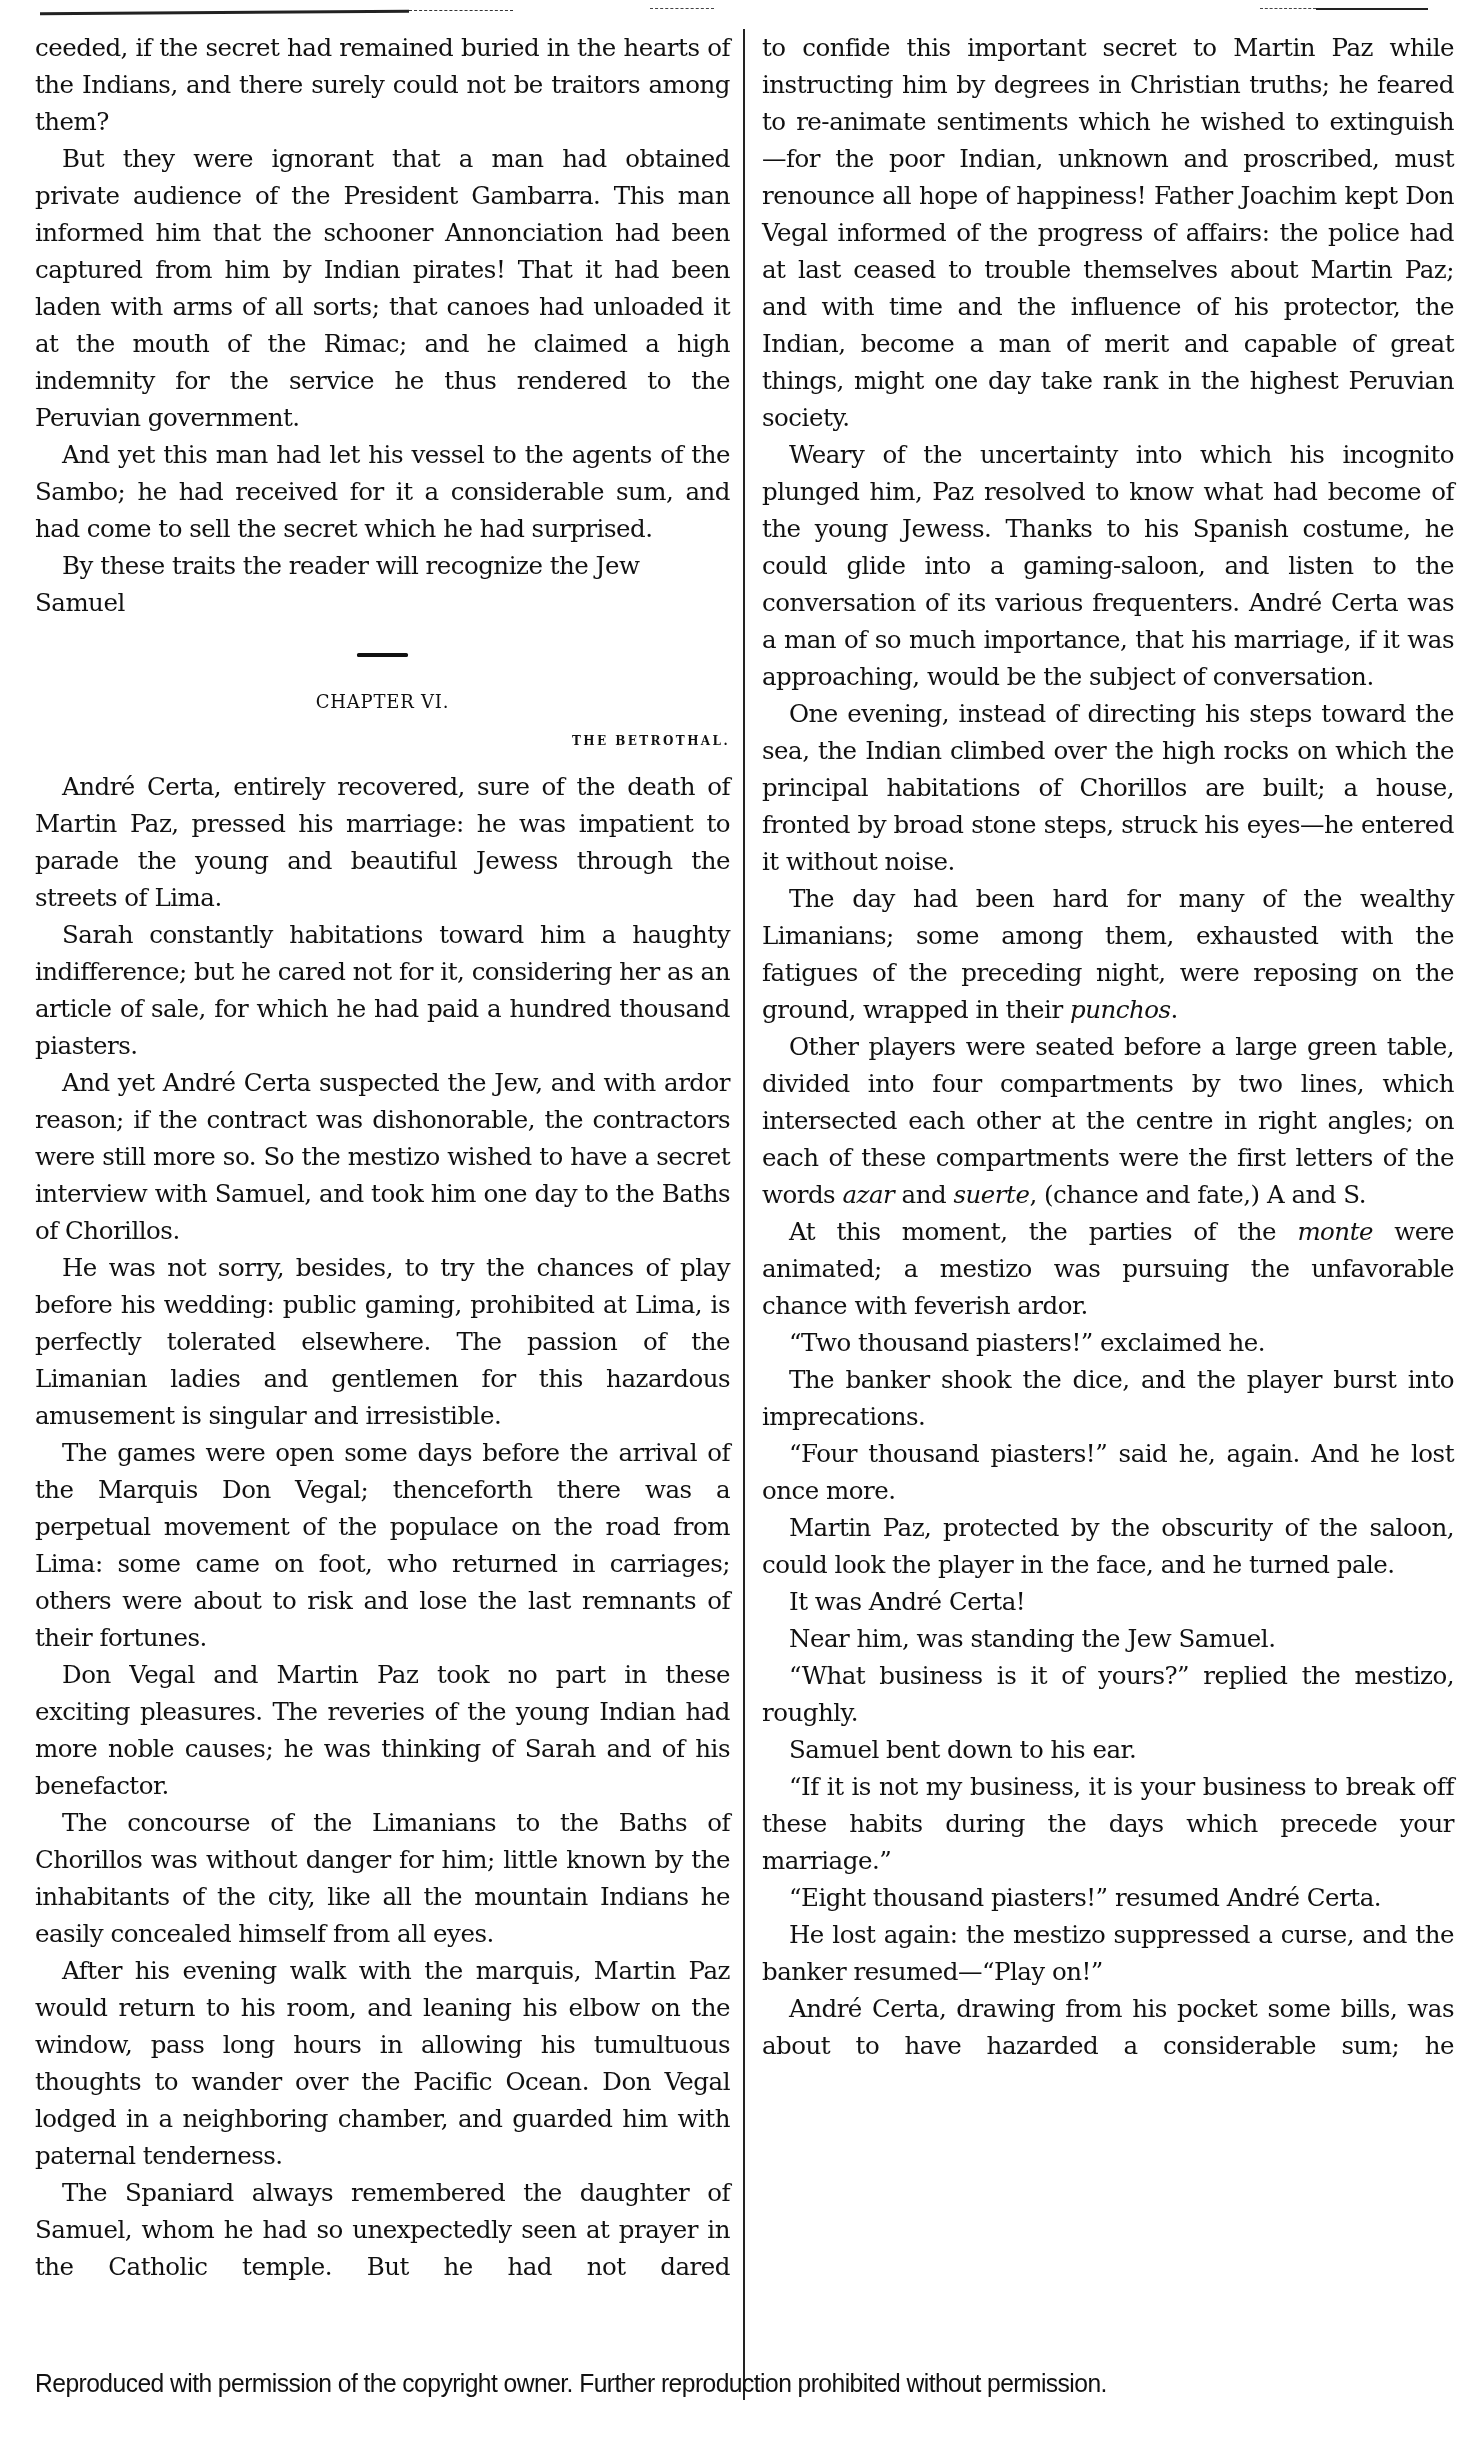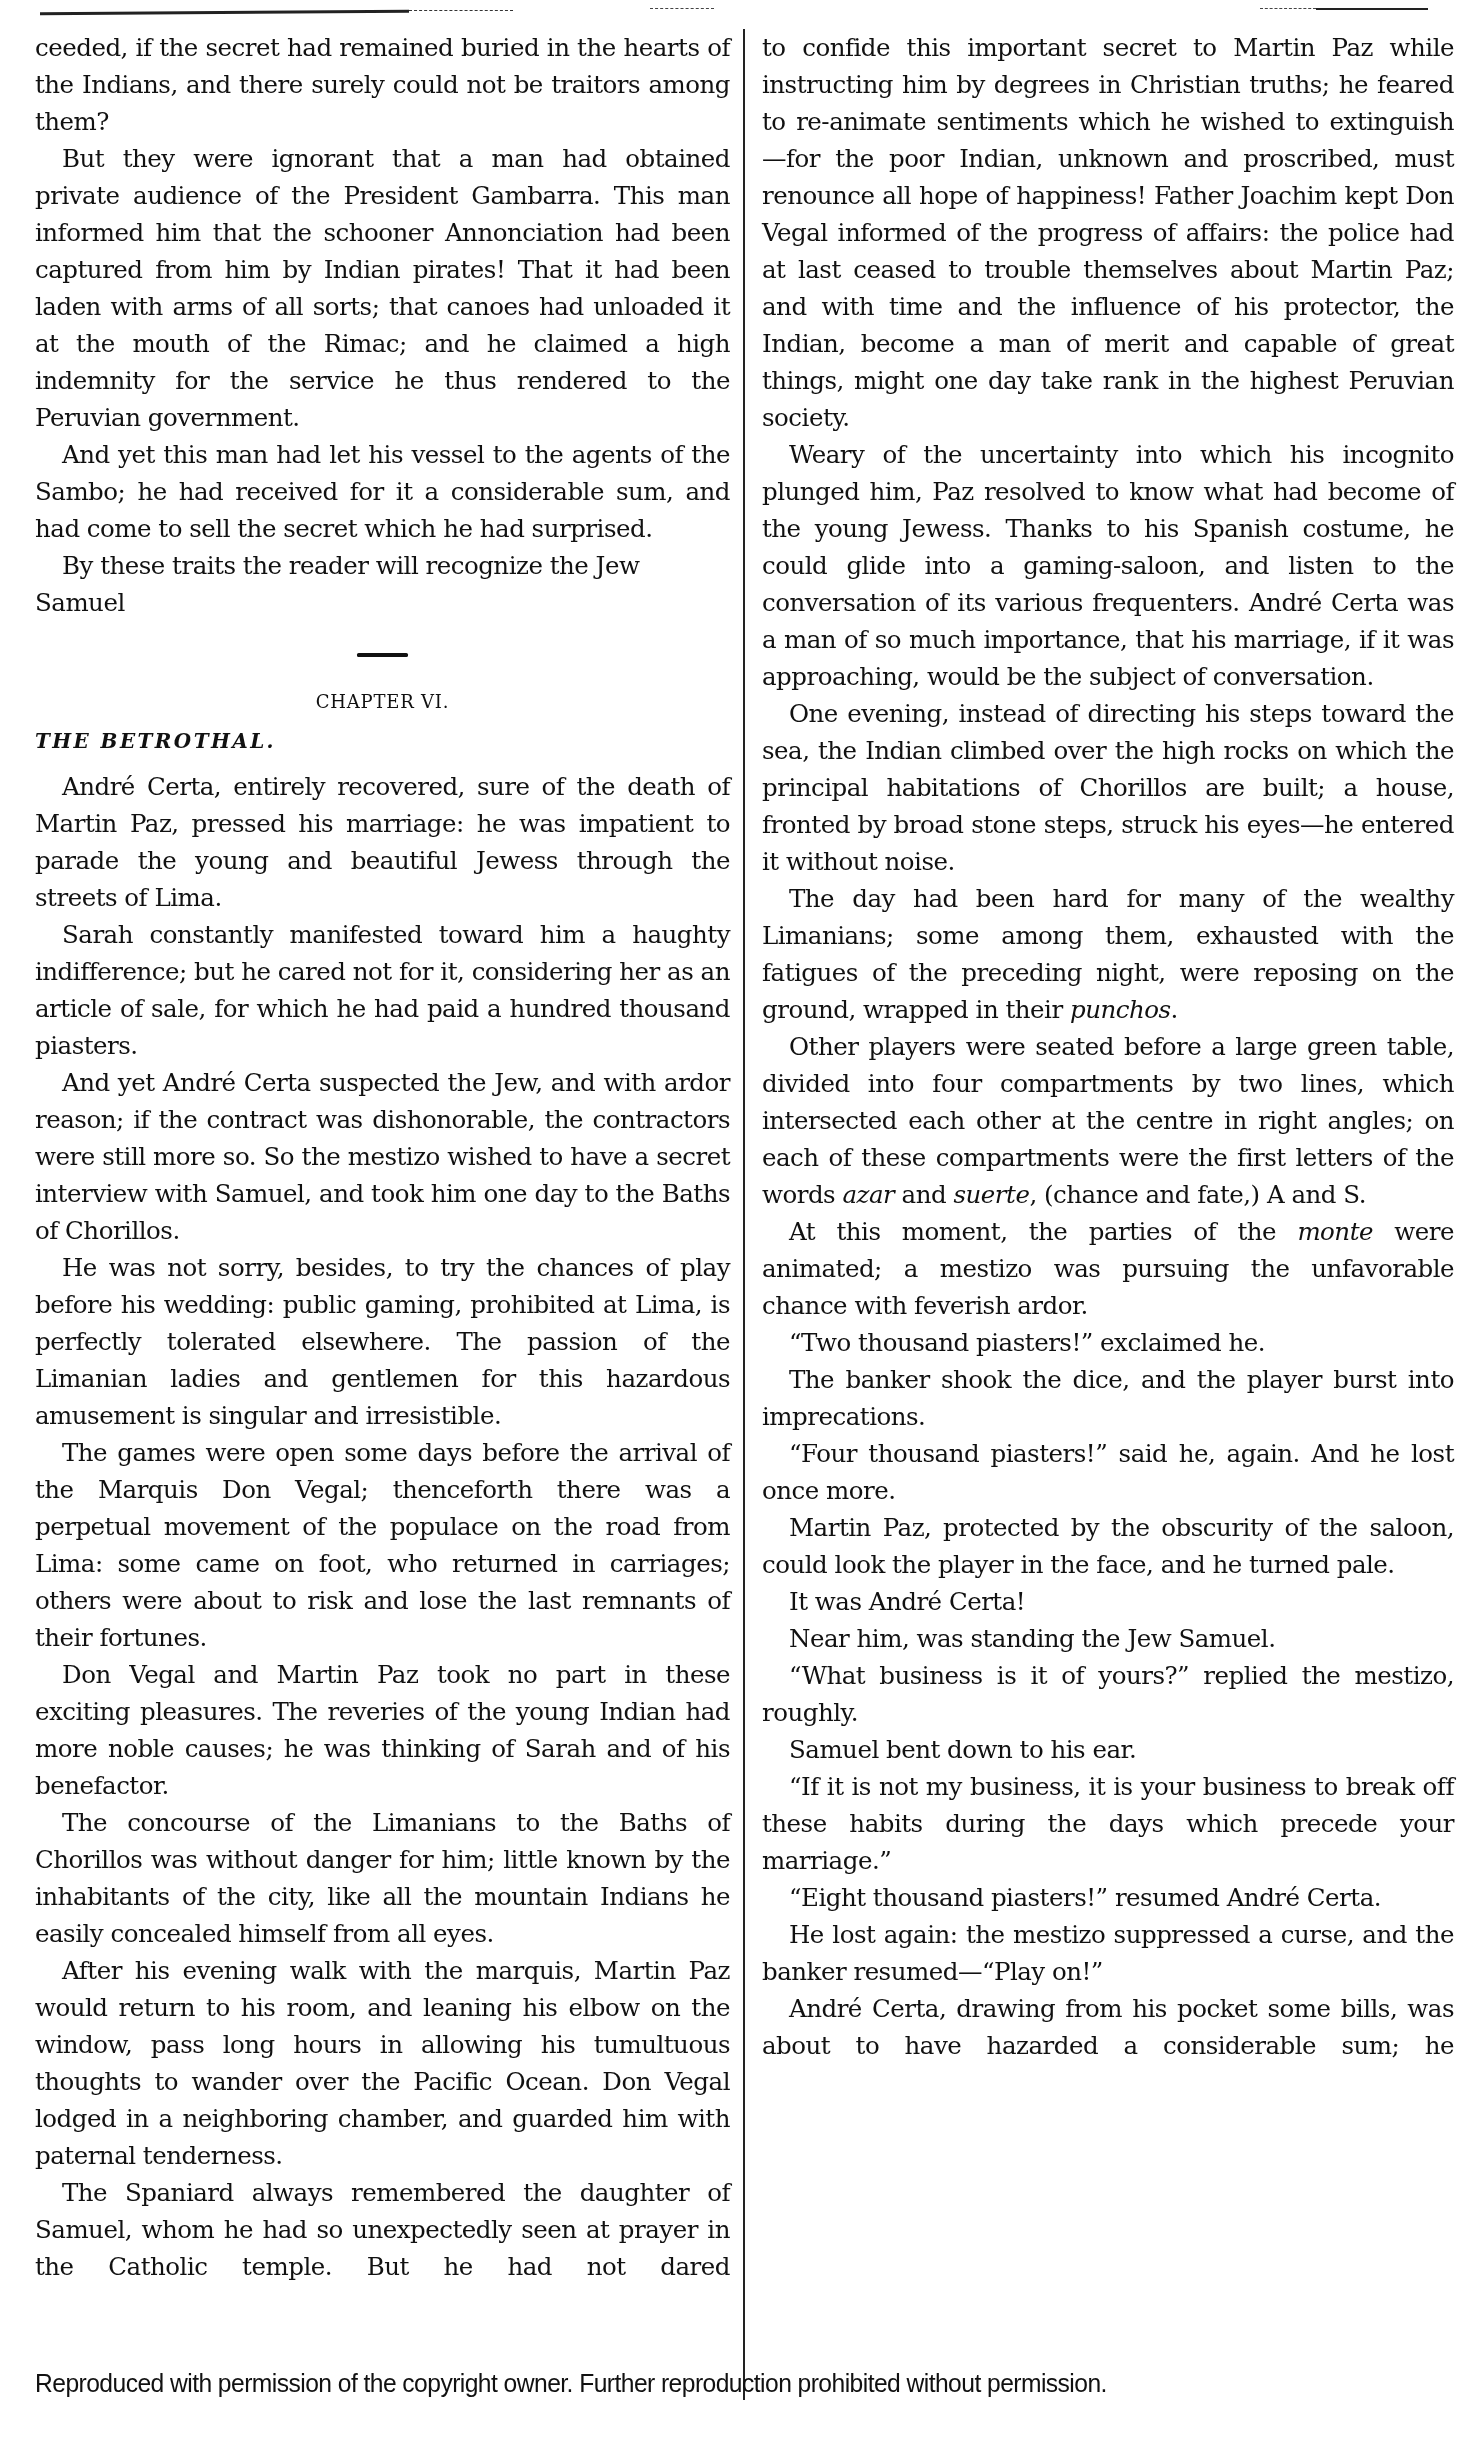--- a/index.html
+++ b/index.html
@@ -11,21 +11,21 @@
   .top-rule-right { position: absolute; left: 1316px; top: 8px; width: 112px; height: 2.4px; background: #222; }
   .top-rule-right-dash { position: absolute; left: 1260px; top: 8px; width: 56px; height: 0; border-top: 1.6px dashed #444; }
   .column { position: absolute; top: 29px; font-family: "DejaVu Serif", "Liberation Serif", serif; font-size: 24.5px; line-height: 37px; text-align: justify; letter-spacing: -0.5px; }
   .col-left { left: 35px; width: 695px; }
   .col-right { left: 762px; width: 692px; }
   .divider { position: absolute; left: 743px; top: 29px; width: 1.6px; height: 2371px; background: #222; }
   .para { margin: 0; text-indent: 27px; }
   .para.noindent { text-indent: 0; }
   .chapter-rule { width: 51px; height: 4px; background: #111; margin: 32px auto 24px auto; border-radius: 1.6px; }
   .chapter-title { text-align: center; font-size: 18px; letter-spacing: 0.8px; margin: 0; line-height: 42px; text-indent: 0; }
-  .chapter-subtitle { text-align: left; font-size: 20px; letter-spacing: 2.4px; font-weight: bold; margin: 1.6px 0 11.2px 0; line-height: 32px; text-indent: 0; font-style: italic; }
+  .chapter-subtitle { text-align: right; font-size: 12px; letter-spacing: 2.4px; font-weight: bold; margin: 1.6px 0 11.2px 0; line-height: 32px; text-indent: 0; }
   em { font-style: italic; }
   .footer { position: absolute; left: 35px; top: 2368px; width: 1428px; font-family: "Liberation Sans", sans-serif; font-size: 26.5px; letter-spacing: -0.6px; color: #111; white-space: nowrap; transform: scaleX(0.93); transform-origin: left top; }
 </style>
 </head>
 <body>
 
 <div class="page">
   <div class="top-rule-left"></div>
   <div class="top-rule-left-dash"></div>
   <div class="top-rule-mid"></div>
@@ -36,21 +36,21 @@
     <p class="para noindent">ceeded, if the secret had remained buried in the hearts of the Indians, and there surely could not be traitors among them?</p>
     <p class="para">But they were ignorant that a man had obtained private audience of the President Gambarra. This man informed him that the schooner Annonciation had been captured from him by Indian pirates! That it had been laden with arms of all sorts; that canoes had unloaded it at the mouth of the Rimac; and he claimed a high indemnity for the service he thus rendered to the Peruvian government.</p>
     <p class="para">And yet this man had let his vessel to the agents of the Sambo; he had received for it a considerable sum, and had come to sell the secret which he had surprised.</p>
     <p class="para" style="text-align:left">By these traits the reader will recognize the Jew Samuel</p>
 
     <div class="chapter-rule"></div>
     <p class="chapter-title">CHAPTER VI.</p>
     <p class="chapter-subtitle">THE BETROTHAL.</p>
 
     <p class="para">André Certa, entirely recovered, sure of the death of Martin Paz, pressed his marriage: he was impatient to parade the young and beautiful Jewess through the streets of Lima.</p>
-    <p class="para">Sarah constantly manifested toward him a haughty indifference; but he cared not for it, considering her as an article of sale, for which he had paid a hundred thousand piasters.</p>
+    <p class="para">Sarah constantly habitations toward him a haughty indifference; but he cared not for it, considering her as an article of sale, for which he had paid a hundred thousand piasters.</p>
     <p class="para">And yet André Certa suspected the Jew, and with ardor reason; if the contract was dishonorable, the contractors were still more so. So the mestizo wished to have a secret interview with Samuel, and took him one day to the Baths of Chorillos.</p>
     <p class="para">He was not sorry, besides, to try the chances of play before his wedding: public gaming, prohibited at Lima, is perfectly tolerated elsewhere. The passion of the Limanian ladies and gentlemen for this hazardous amusement is singular and irresistible.</p>
     <p class="para">The games were open some days before the arrival of the Marquis Don Vegal; thenceforth there was a perpetual movement of the populace on the road from Lima: some came on foot, who returned in carriages; others were about to risk and lose the last remnants of their fortunes.</p>
     <p class="para">Don Vegal and Martin Paz took no part in these exciting pleasures. The reveries of the young Indian had more noble causes; he was thinking of Sarah and of his benefactor.</p>
     <p class="para">The concourse of the Limanians to the Baths of Chorillos was without danger for him; little known by the inhabitants of the city, like all the mountain Indians he easily concealed himself from all eyes.</p>
     <p class="para">After his evening walk with the marquis, Martin Paz would return to his room, and leaning his elbow on the window, pass long hours in allowing his tumultuous thoughts to wander over the Pacific Ocean. Don Vegal lodged in a neighboring chamber, and guarded him with paternal tenderness.</p>
     <p class="para" style="text-align-last: justify;">The Spaniard always remembered the daughter of Samuel, whom he had so unexpectedly seen at prayer in the Catholic temple. But he had not dared</p>
   </div>
 
   <div class="divider"></div>

